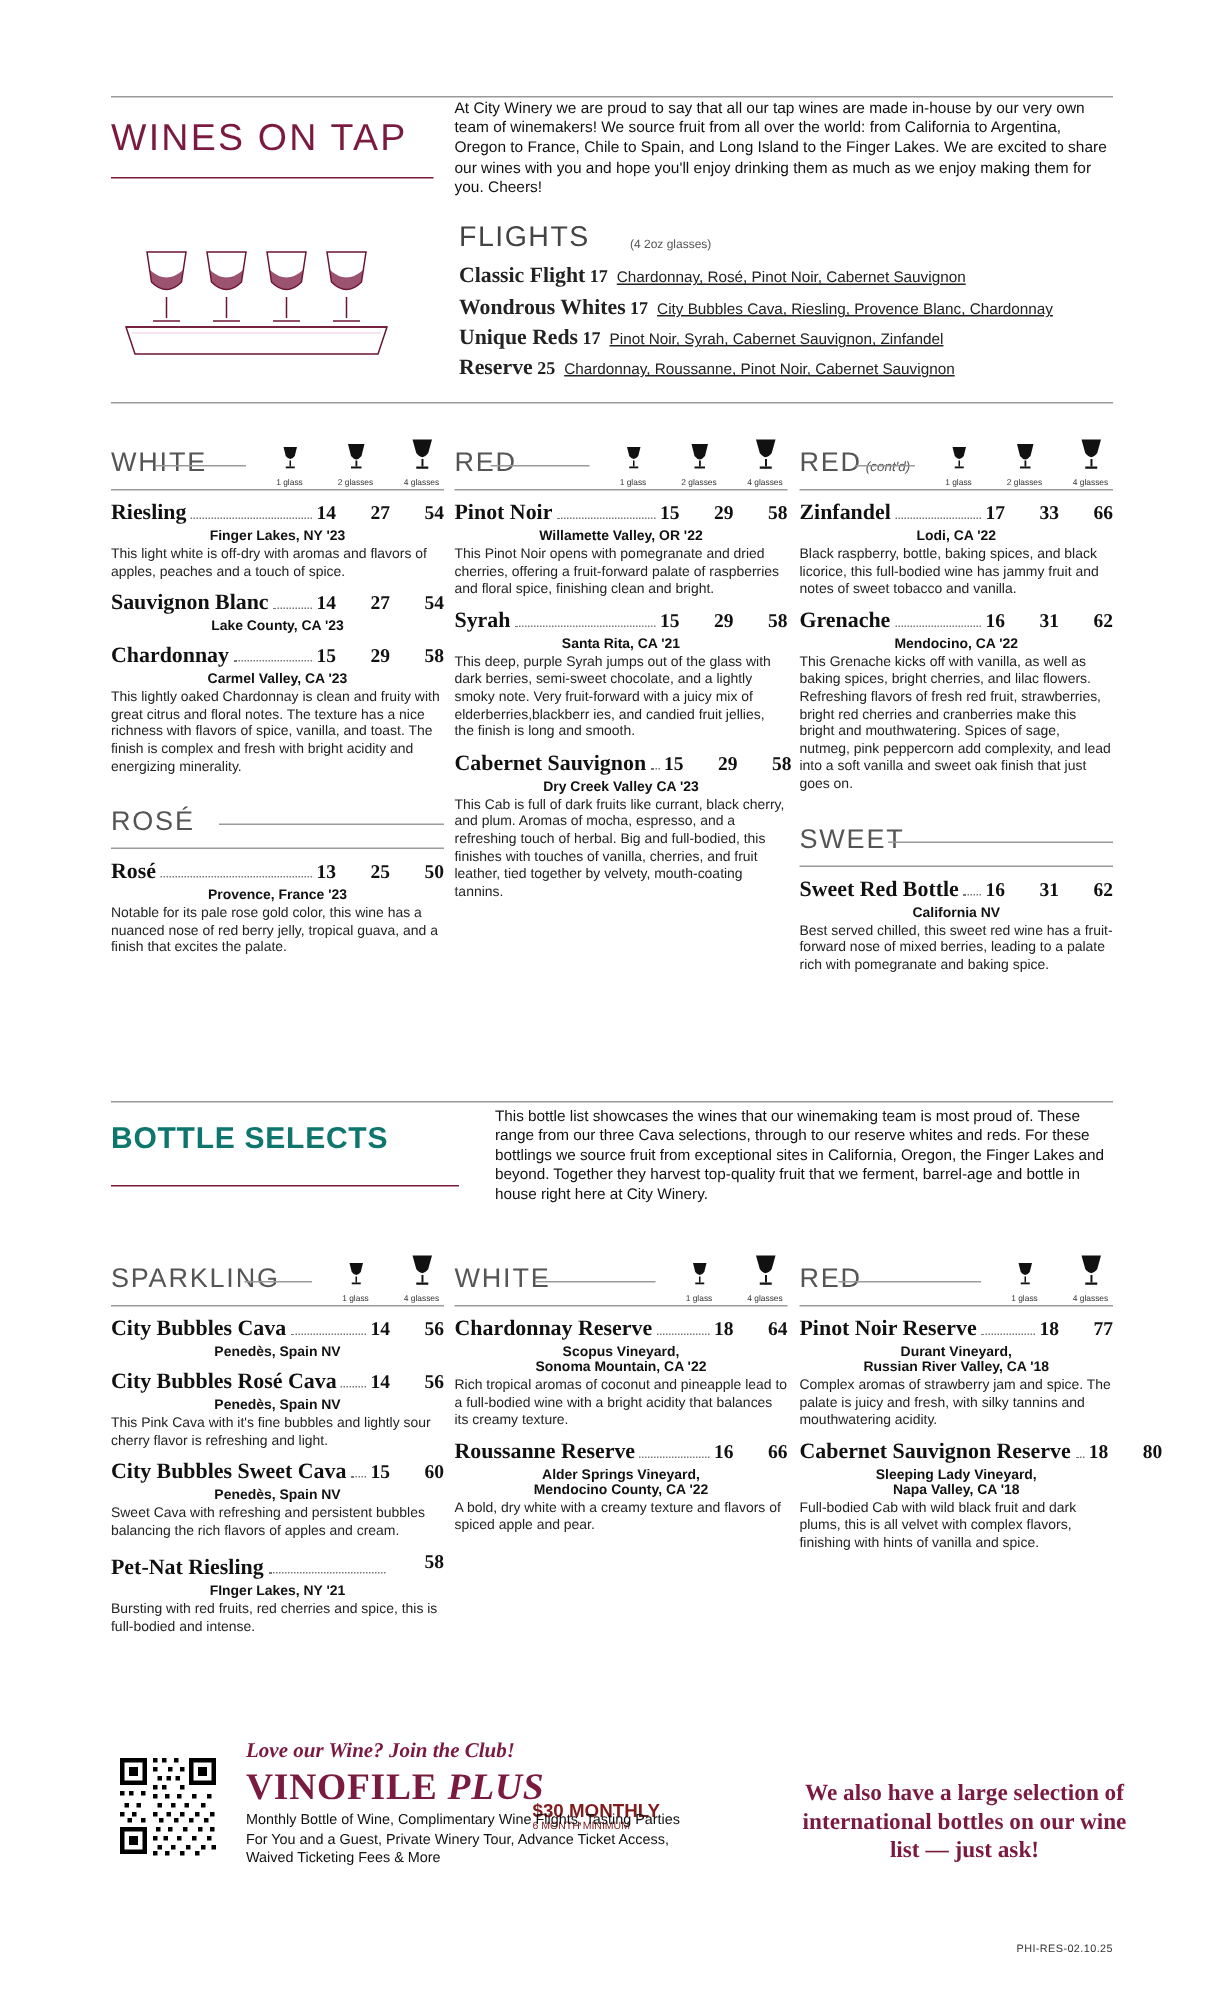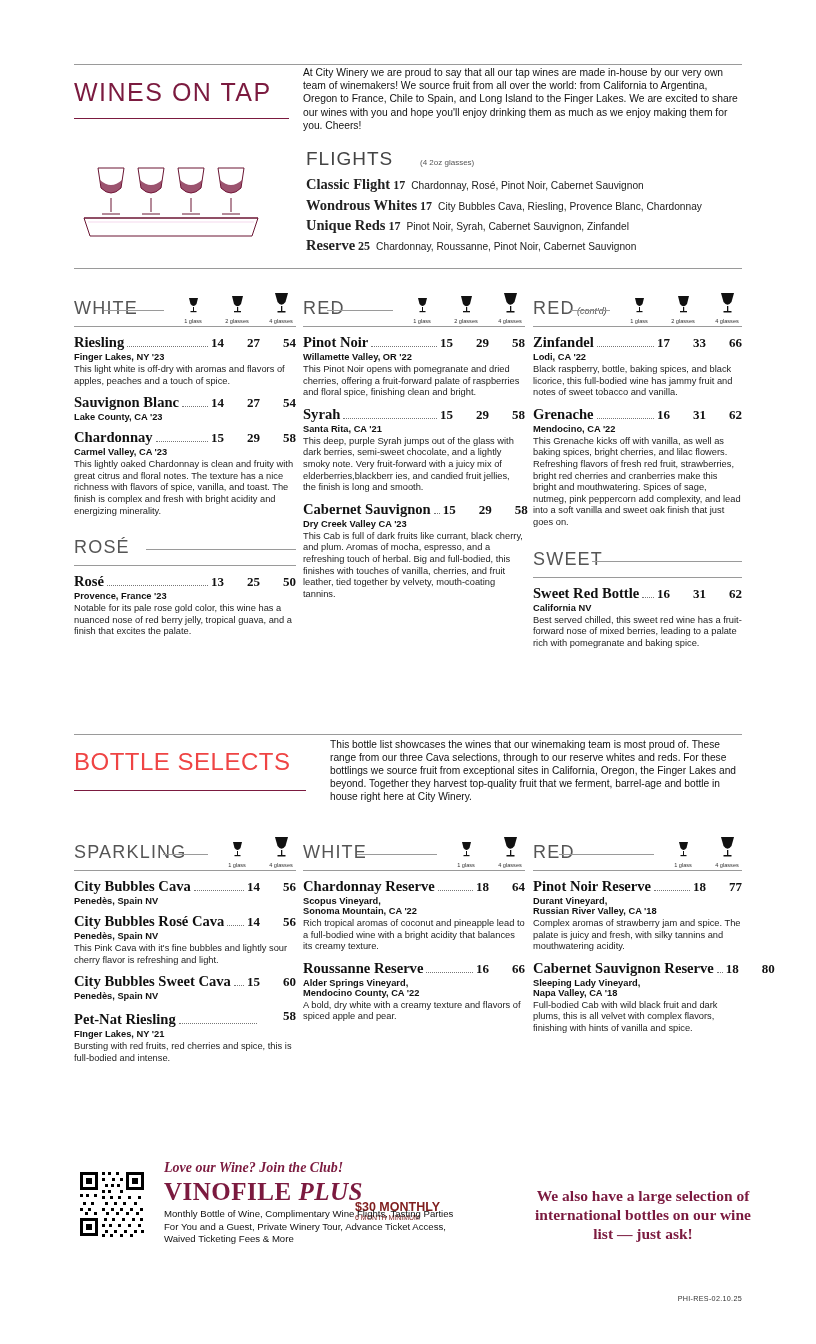--- a/index.html
+++ b/index.html
@@ -82,20 +82,21 @@
   }
   .flight-row .fprice {
     font-family: "Liberation Serif", serif;
     font-weight: bold;
     font-size: 12px;
     margin-left: 3px;
   }
   .flight-row .fdesc {
     font-size: 10.2px;
     margin-left: 6px;
+    text-decoration: underline;
   }
 
   
   .glass-art {
     position: absolute;
     left: 76px; top: 150px;
     width: 190px; height: 95px;
   }
 
   
@@ -183,41 +184,43 @@
     color: #111;
   }
   .prices span { width: 30px; text-align: right; }
   .prices span:first-child { width: auto; }
   .prices span + span { margin-left: 6px; }
   .region {
     font-size: 9.3px;
     font-weight: bold;
     color: #111;
     margin-top: 1px;
+    text-align: center;
   }
   .desc {
     font-size: 9.3px;
     line-height: 11.6px;
     color: #222;
     margin-top: 2px;
   }
   .sub-cat { margin-top: 14px; }
 
   
   .bs-rule-top {
     position: absolute;
     left: 74px; right: 74px; top: 734px;
     border-top: 1px solid #9a9a9a;
   }
   .bs-title {
     position: absolute;
     left: 74px; top: 748px;
-    font-size: 24px;
-    color: #ef4444;
+    font-size: 20px;
+    color: #0f766e;
     letter-spacing: 0.5px;
+    font-weight: bold;
   }
   .bs-rule-under {
     position: absolute;
     left: 74px; top: 790px; width: 232px;
     border-top: 1px solid #7b1a3f;
   }
   .bs-intro {
     position: absolute;
     left: 330px; top: 738px; width: 413px;
     font-size: 10.2px;
@@ -662,20 +665,21 @@
         <div class="wine">
           <div class="wine-line">
             <span class="wine-name">City Bubbles Sweet Cava</span>
             <span class="dots"></span>
             <span class="prices">
               <span>15</span>
               <span>60</span>
             </span>
           </div>
           <div class="region">Penedès, Spain NV</div>
+          <div class="desc">Sweet Cava with refreshing and persistent bubbles balancing the rich flavors of apples and cream.</div>
         </div>
         <div class="wine">
           <div class="wine-line">
             <span class="wine-name">Pet-Nat Riesling</span>
             <span class="dots"></span>
             <span class="prices">
               <span></span>
               <span>58</span>
             </span>
           </div>

